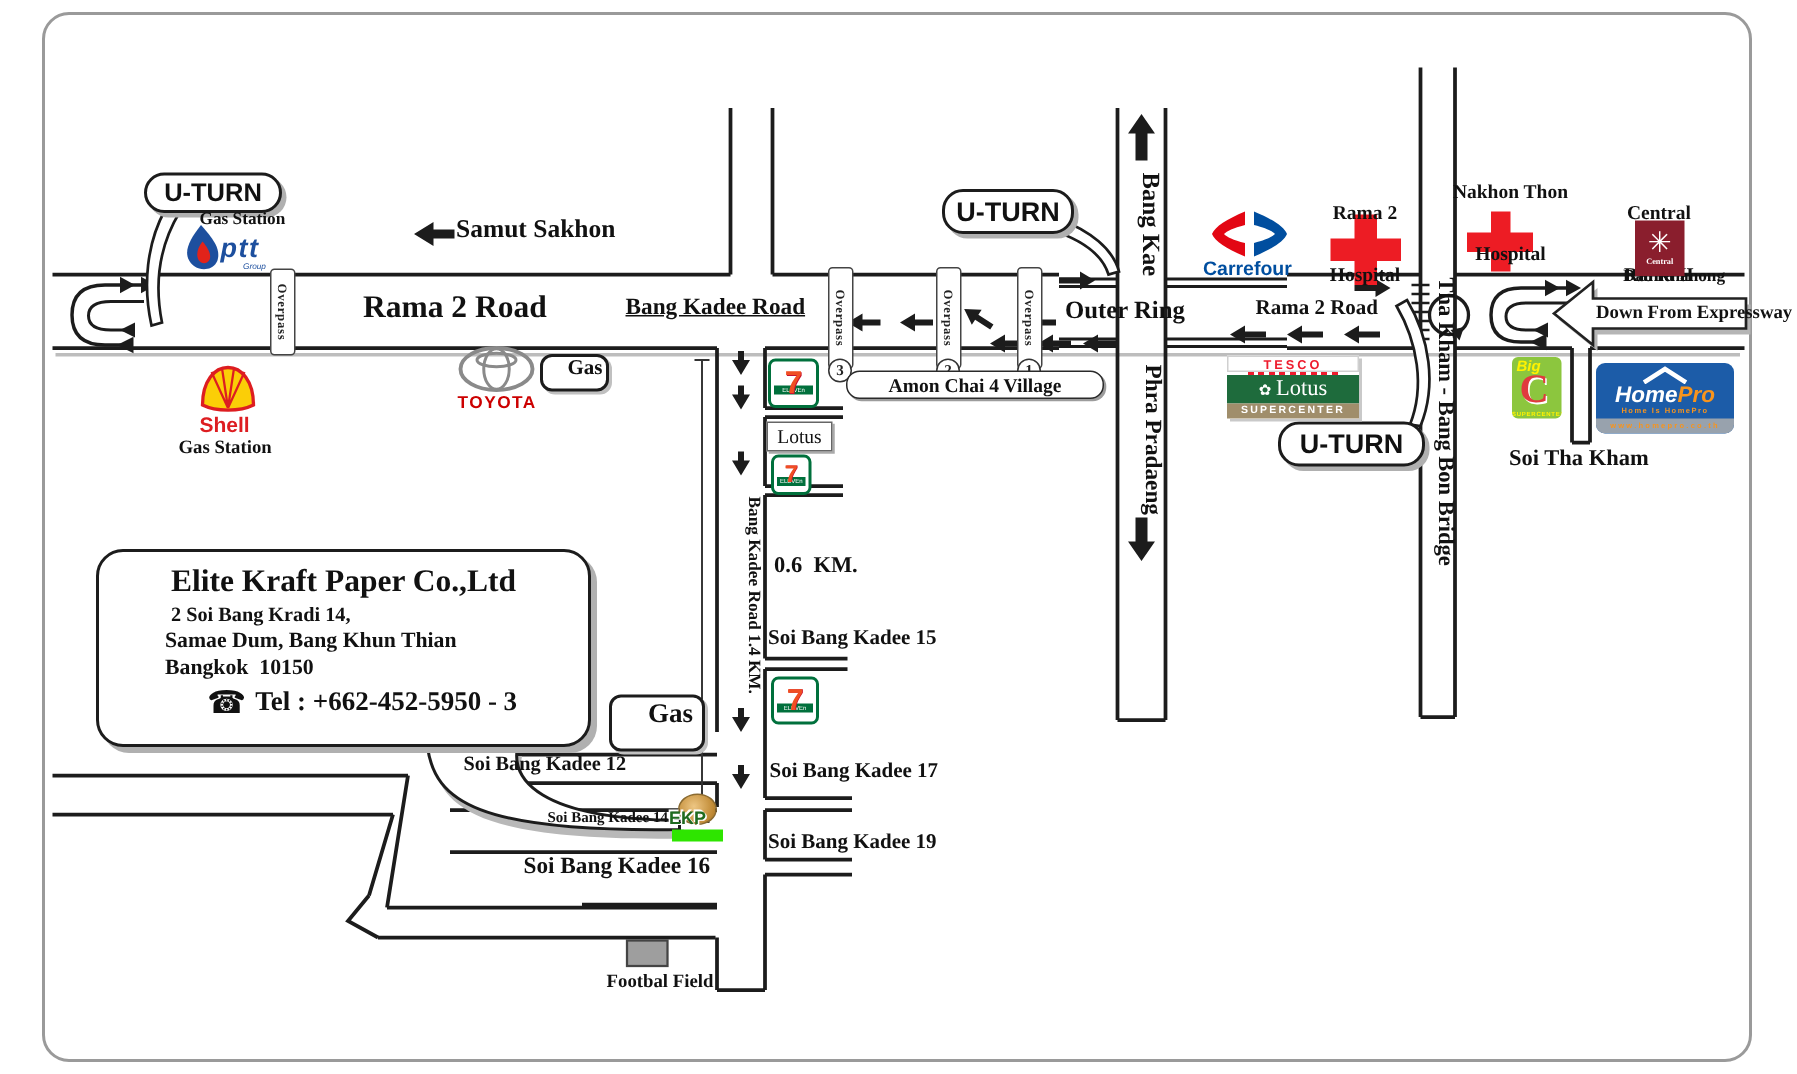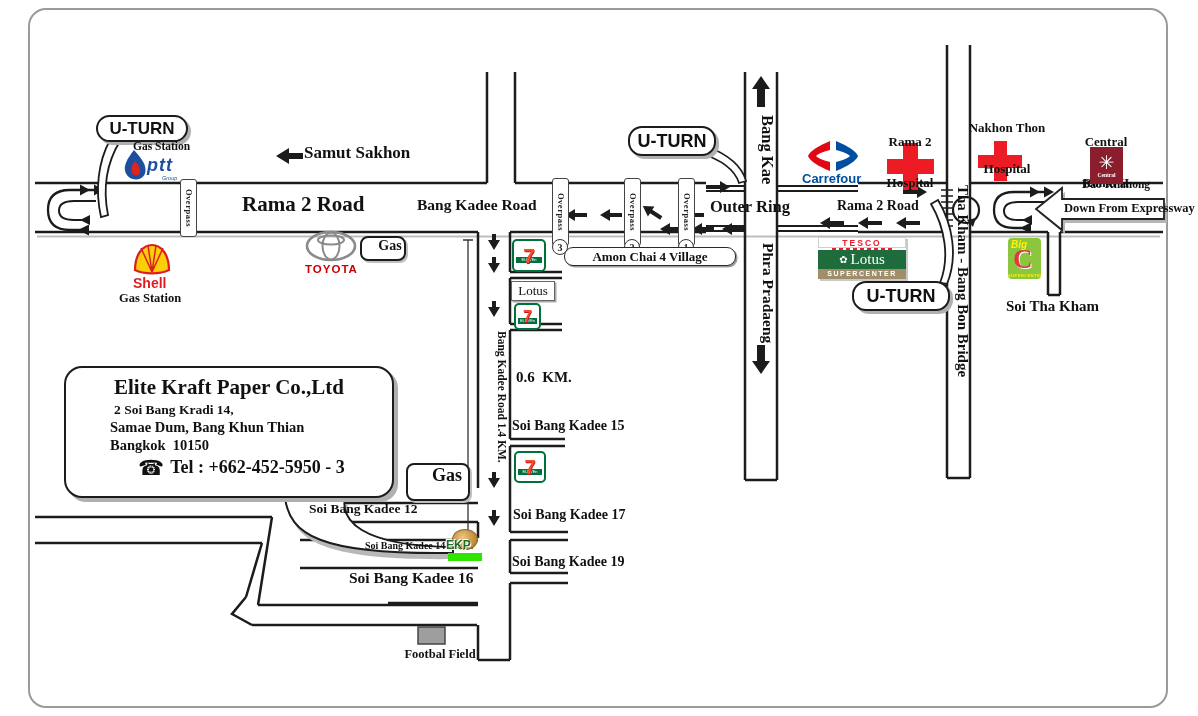--- a/index.html
+++ b/index.html
@@ -264,21 +264,21 @@
       <span>U-TURN</span>
     </div>
 
   <div class="lbl serif" style="left:133px; top:140px; font-size:11.5px;">Gas Station</div>
   <div class="ptt-txt">ptt</div>
   <div class="ptt-sub">Group</div>
 
   <div class="lbl serif" style="left:304px; top:144px; font-size:17px;">Samut Sakhon</div>
 
   <div class="lbl serif" style="left:242px; top:193px; font-size:21px;">Rama 2 Road</div>
-  <div class="lbl serif" style="left:417px; top:197px; font-size:15.5px;">Bang Kadee Road</div>
+  <div class="lbl serif" style="left:417px; top:197px; font-size:15.5px;text-decoration:underline;">Bang Kadee Road</div>
   <div class="lbl serif" style="left:710px; top:198px; font-size:16.5px;">Outer Ring</div>
   <div class="lbl serif" style="left:837px; top:199px; font-size:14px;">Rama 2 Road</div>
   <div class="lbl serif" style="left:1082px; top:178px; font-size:11.5px;">Dao Khanong</div>
   <div class="lbl serif" style="left:1064px; top:202px; font-size:12.5px;">Down From Expressway</div>
 
   <div class="lbl sans" style="left:133px; top:276px; font-size:14px; color:#DD1D21;">Shell</div>
   <div class="lbl serif" style="left:119px; top:292px; font-size:12.5px;">Gas Station</div>
 
   <div class="lbl sans" style="left:305px; top:263px; font-size:11.5px; color:#CC0000; letter-spacing:1px;">TOYOTA</div>
 
@@ -363,20 +363,28 @@
       <span>Lotus</span>
       </div>
     <div class="t3">SUPERCENTER</div>
   </div>
 
   <div class="bigc">
     <div class="big">Big</div>
     <div class="c">C</div>
     <div class="sub">SUPERCENTER</div>
   </div>
+  <div class="homepro">
+    <svg width="34" height="12" style="position:absolute; left:29px; top:2px;">
+      <path d="M3 11 L17 2 L31 11" stroke="#fff" stroke-width="3" fill="none"></path>
+      </svg>
+    <div class="brand"><span>Home</span><span class="pro">Pro</span></div>
+    <div class="tag">Home Is HomePro</div>
+    <div class="strip">www.homepro.co.th</div>
+  </div>
   <div class="lbl serif" style="left:1006px; top:299px; font-size:15px;">Soi Tha Kham</div>
 
   <div class="lbl serif" style="left:516px; top:370px; font-size:15px;">0.6  KM.</div>
   <div class="lbl serif" style="left:512px; top:419px; font-size:14px;">Soi Bang Kadee 15</div>
   <div class="lbl serif" style="left:513px; top:508px; font-size:14px;">Soi Bang Kadee 17</div>
   <div class="lbl serif" style="left:512px; top:555px; font-size:14px;">Soi Bang Kadee 19</div>
   <div class="lbl serif" style="left:309px; top:502px; font-size:13.5px; z-index:6;">Soi Bang Kadee 12</div>
   <div class="lbl serif" style="left:365px; top:541px; font-size:10px; z-index:6;">Soi Bang Kadee 14</div>
   <div class="lbl serif" style="left:349px; top:570px; font-size:15.5px;">Soi Bang Kadee 16</div>
   <div class="lbl serif" style="left:400px; top:648px; width:80px; font-size:12.5px; text-align:center;">Footbal Field</div>

